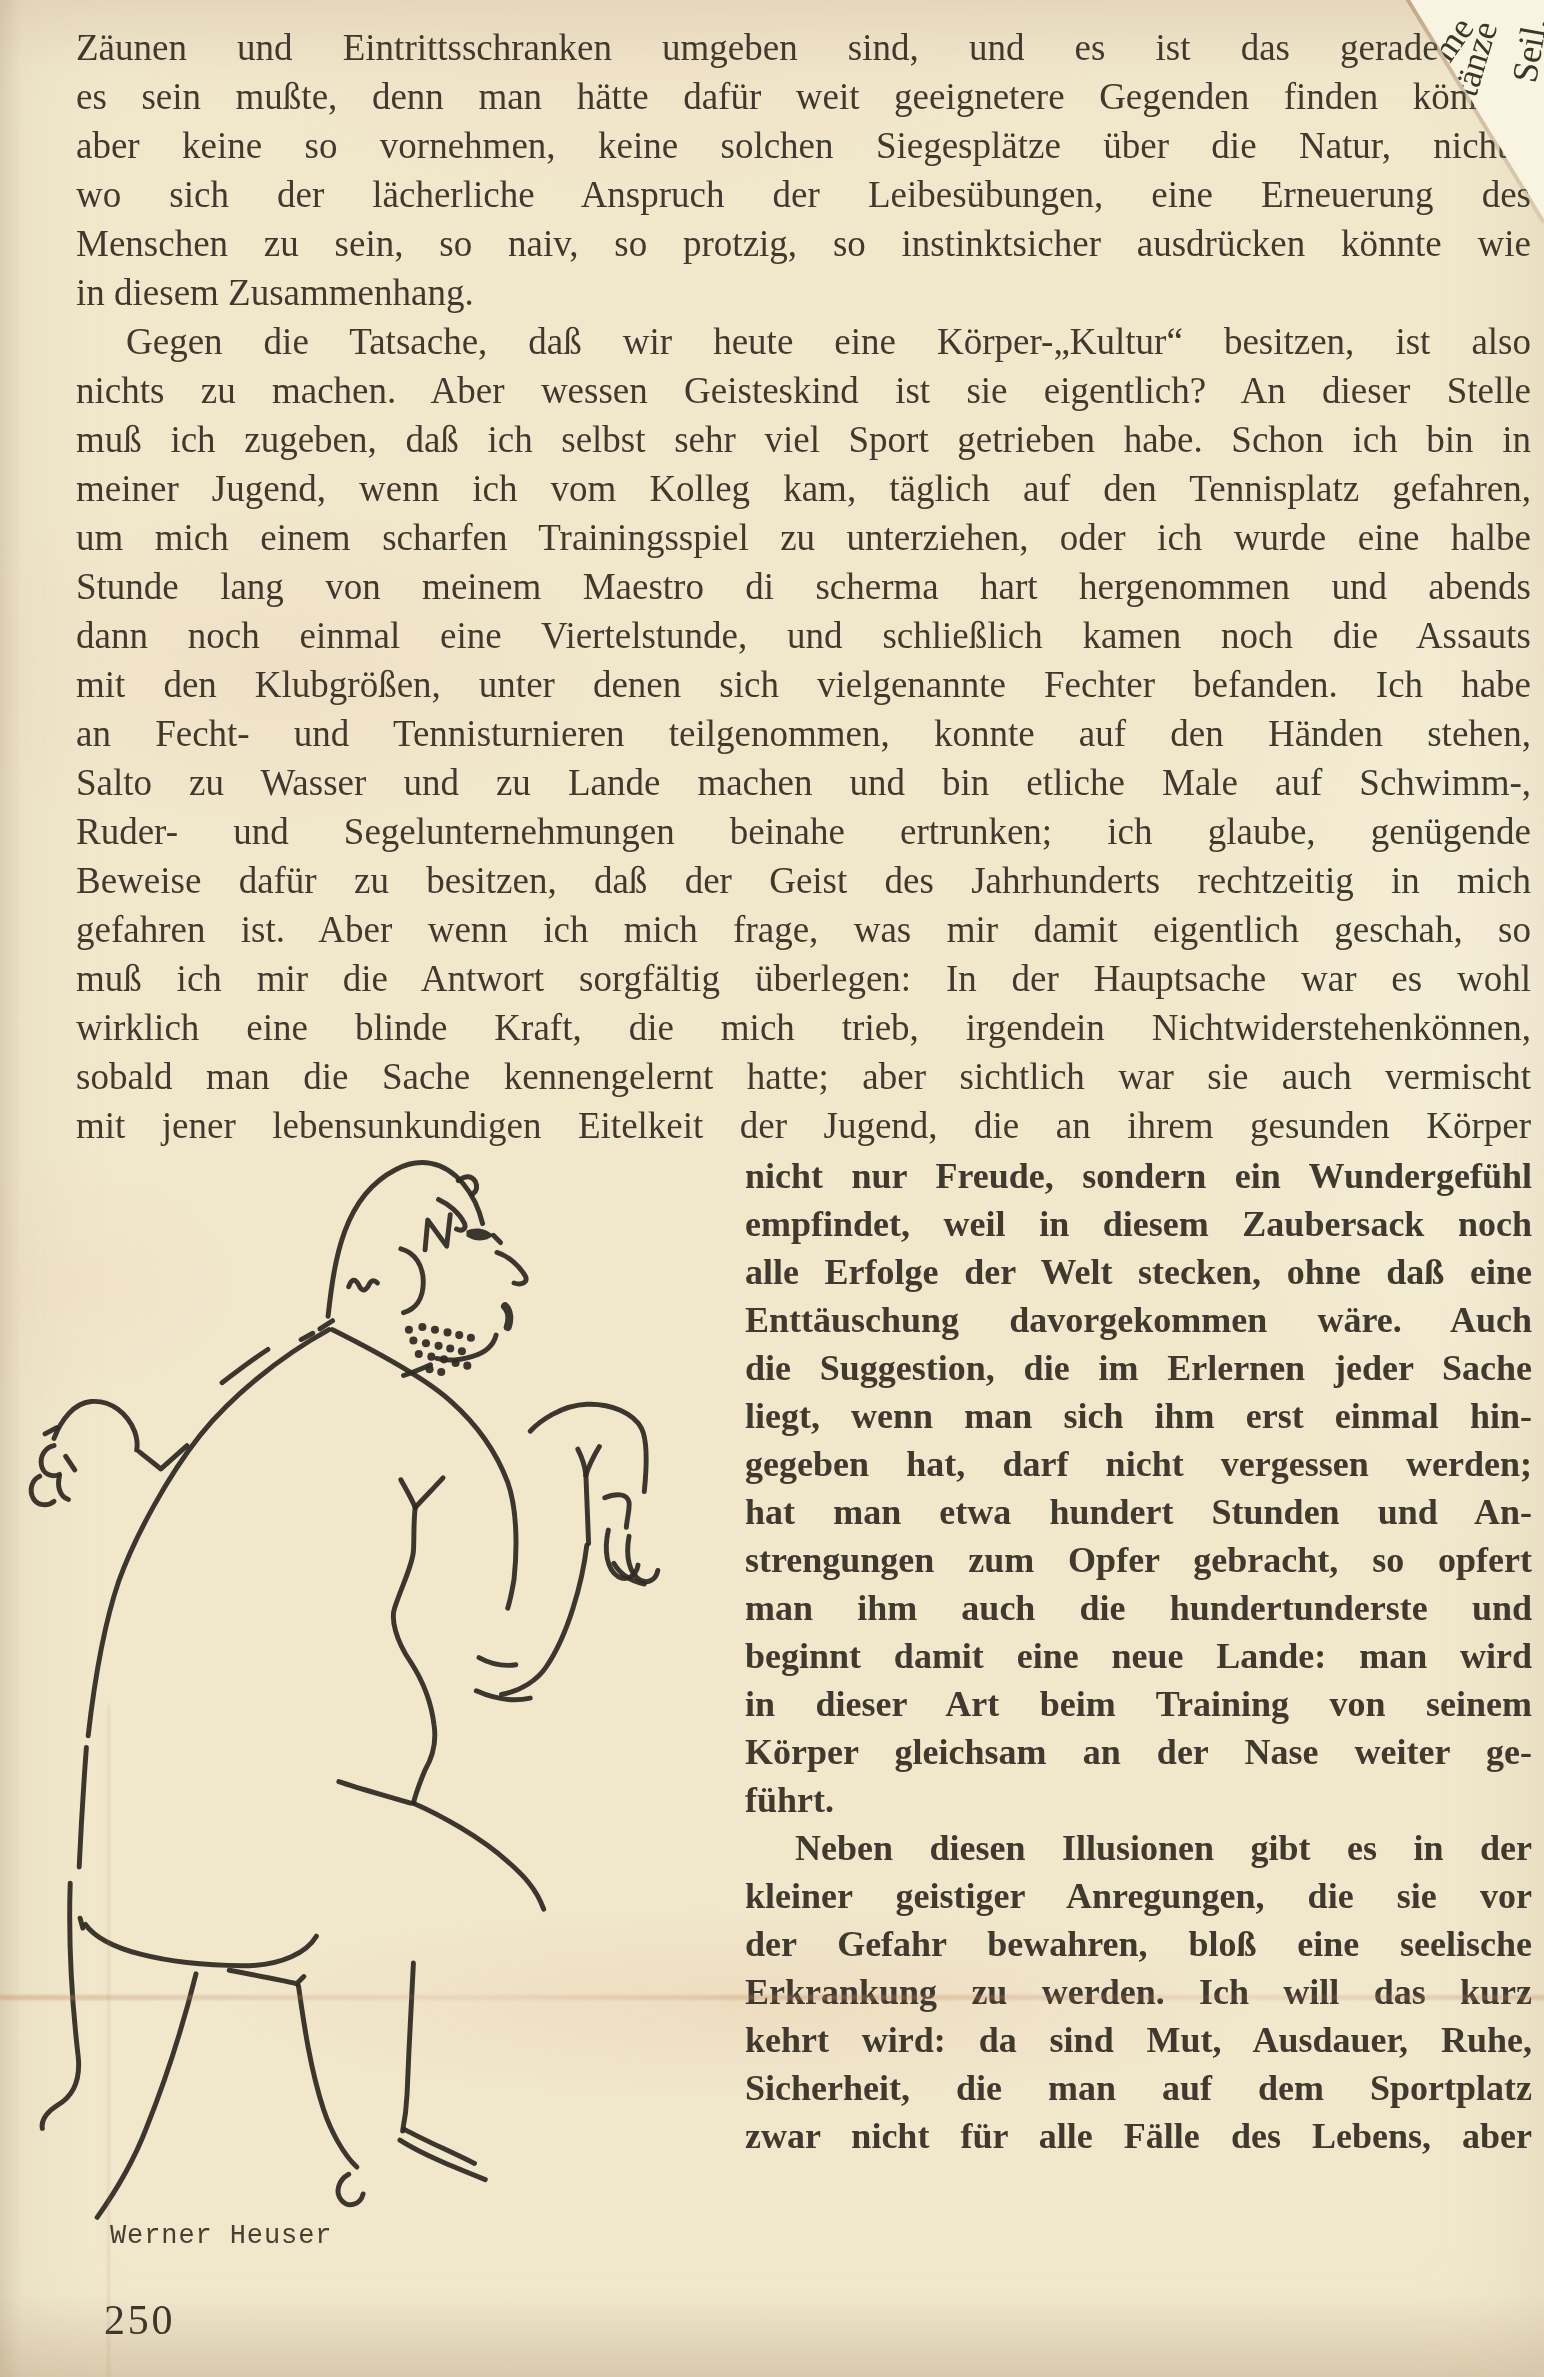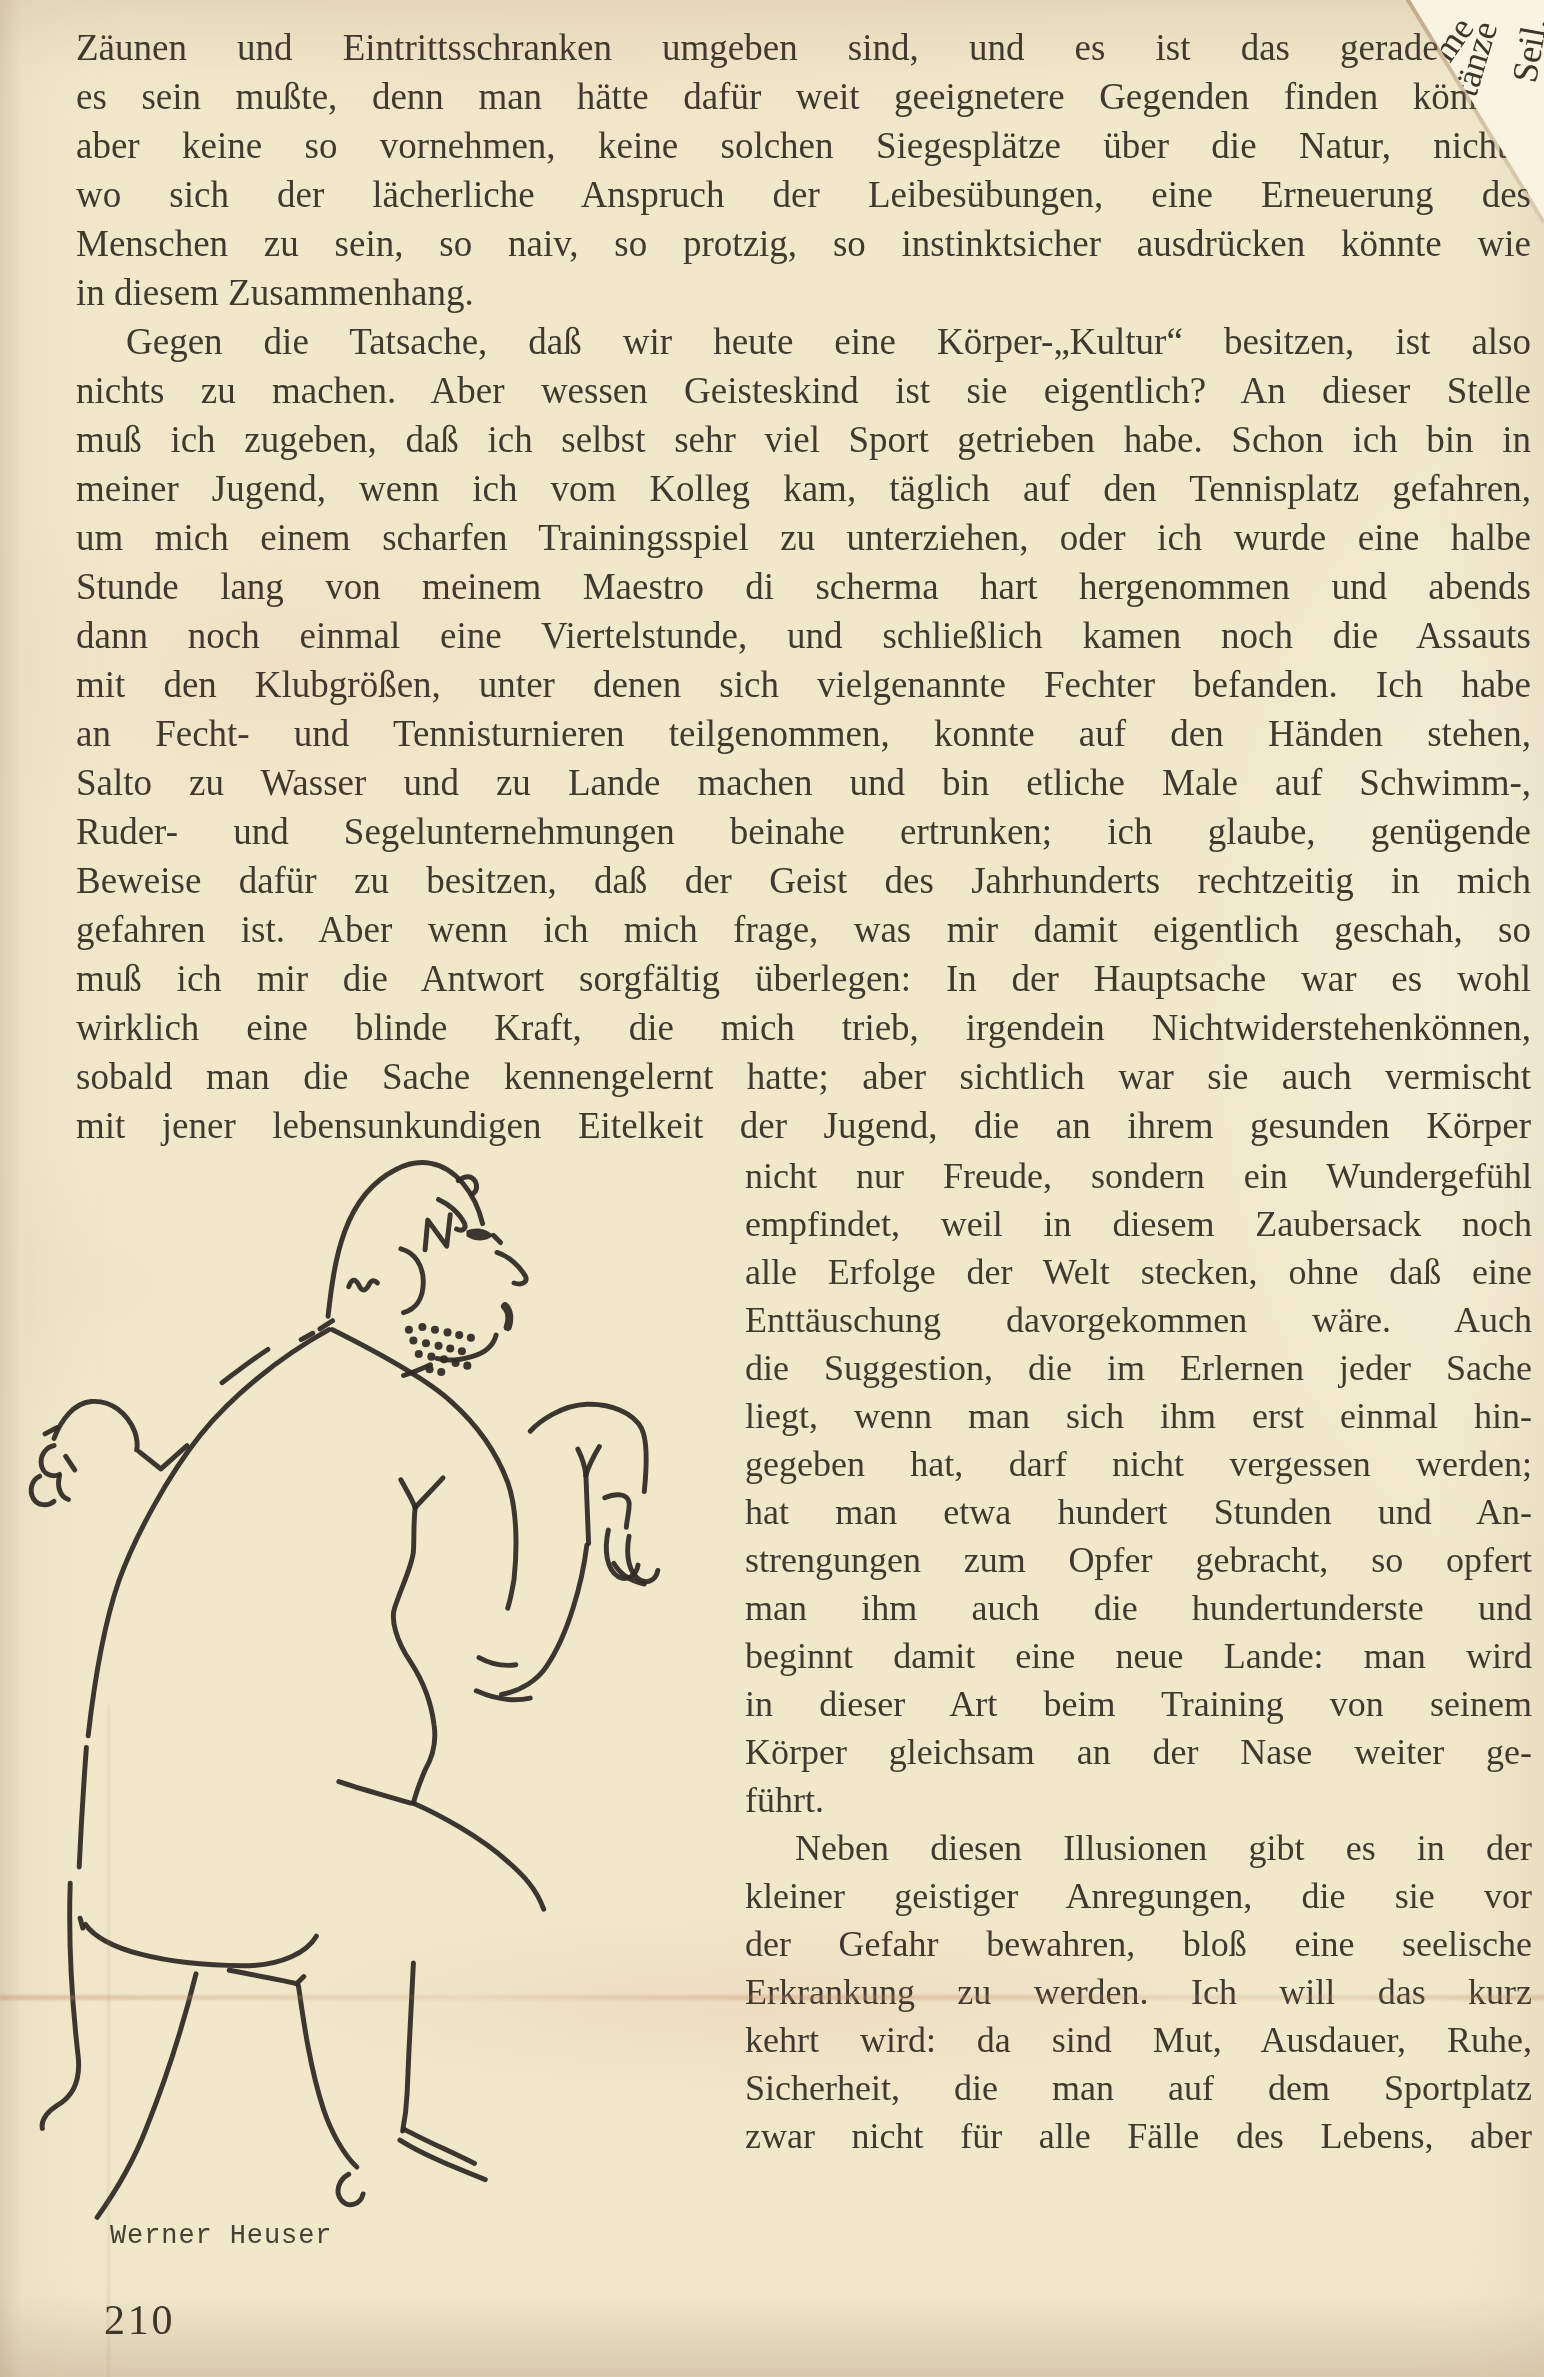--- a/index.html
+++ b/index.html
@@ -14,21 +14,21 @@
       radial-gradient(ellipse 269px 198px at 6% 54%, rgba(235,195,175,0.14), transparent 70%),
       radial-gradient(ellipse 719px 269px at 40% 2%, rgba(240,222,196,0.45), transparent 75%),
       linear-gradient(90deg, rgba(110,85,60,0.12), rgba(110,85,60,0.0) 1.4%),
       linear-gradient(180deg, rgba(220,198,168,0.25), rgba(220,198,168,0) 3%, rgba(220,198,168,0) 96.5%, rgba(170,140,110,0.25));
     box-shadow: inset 0 0 108px rgba(160,130,95,0.18);
   }
   .main-text { position:absolute; left:76px; top:23.4px; width:1455px; font-size:37px; line-height:49px; }
   .tline { text-align:justify; text-align-last:justify; white-space:nowrap; overflow:visible; }
   .endshort .tline:last-child { text-align-last:left; }
   .indent .tline:first-child { text-indent:50px; }
-  .side-column { position:absolute; left:745px; top:1152px; width:787px; font-size:36px; line-height:48px; }
+  .side-column { position:absolute; left:745px; top:1152px; width:787px; font-size:36px; line-height:48px;font-weight:bold; }
   .caption { position:absolute; left:110px; top:2221px; font-size:27px; letter-spacing:0.9px; color:#454034;font-family:Liberation Mono, monospace; }
   .page-number { position:absolute; left:104px; top:2296px; font-size:42px; letter-spacing:2.7px; color:#3c362b; }
   .sketch { position:absolute; left:18px; top:1159px; width:683px; height:1141px; }
   .sketch path { fill:none; stroke:#2e2921; stroke-width:5.5; stroke-linecap:round; stroke-linejoin:round; opacity:0.93; }
   .sketch path.thick { stroke-width:9; }
   .sketch path.fill, .sketch circle { fill:#2e2921; stroke:none; opacity:0.93; }
   .crease-h { position:absolute; left:0; top:1995px; width:1545px; height:4.5px; filter:blur(0.9px);
     background:linear-gradient(90deg, rgba(195,140,105,.40), rgba(195,140,105,.12) 30%, rgba(195,140,105,.36) 55%, rgba(195,140,105,.14) 80%, rgba(195,140,105,.33)); }
   .crease-v { position:absolute; left:107px; top:1705px; width:2.7px; height:673px; background:rgba(180,135,100,0.15); filter:blur(0.9px); }
   .fold { position:absolute; top:0; right:0; width:225px; height:269px;
@@ -184,21 +184,21 @@
     <path d="M 647 320 C 641 330, 635 342, 632 352"></path>
     <path d="M 632 352 C 633 375, 634 400, 635 428"></path>
     <path d="M 653 377 C 665 372, 678 372, 680 382 C 681 390, 678 398, 677 410"></path>
     <path d="M 657 413 C 652 435, 655 457, 668 465 C 678 470, 688 464, 690 452"></path>
     <path d="M 680 420 C 676 442, 680 462, 693 469 C 702 473, 710 468, 712 458"></path>
     <path d="M 663 450 C 670 462, 682 470, 697 473"></path>
     <path d="M 633 430 C 628 472, 612 530, 588 565 C 578 580, 560 592, 538 596"></path>
   </svg>
 
   <div class="caption">Werner Heuser</div>
-  <div class="page-number">210</div>
+  <div class="page-number">250</div>
 
   <div class="crease-h"></div>
   <div class="crease-v"></div>
 
   <div class="fold">
     <span class="fold-word w1">me</span>
     <span class="fold-word w2">tänze</span>
     <span class="fold-word w3">Seil.</span>
   </div>
   <div class="fold-edge"></div>

